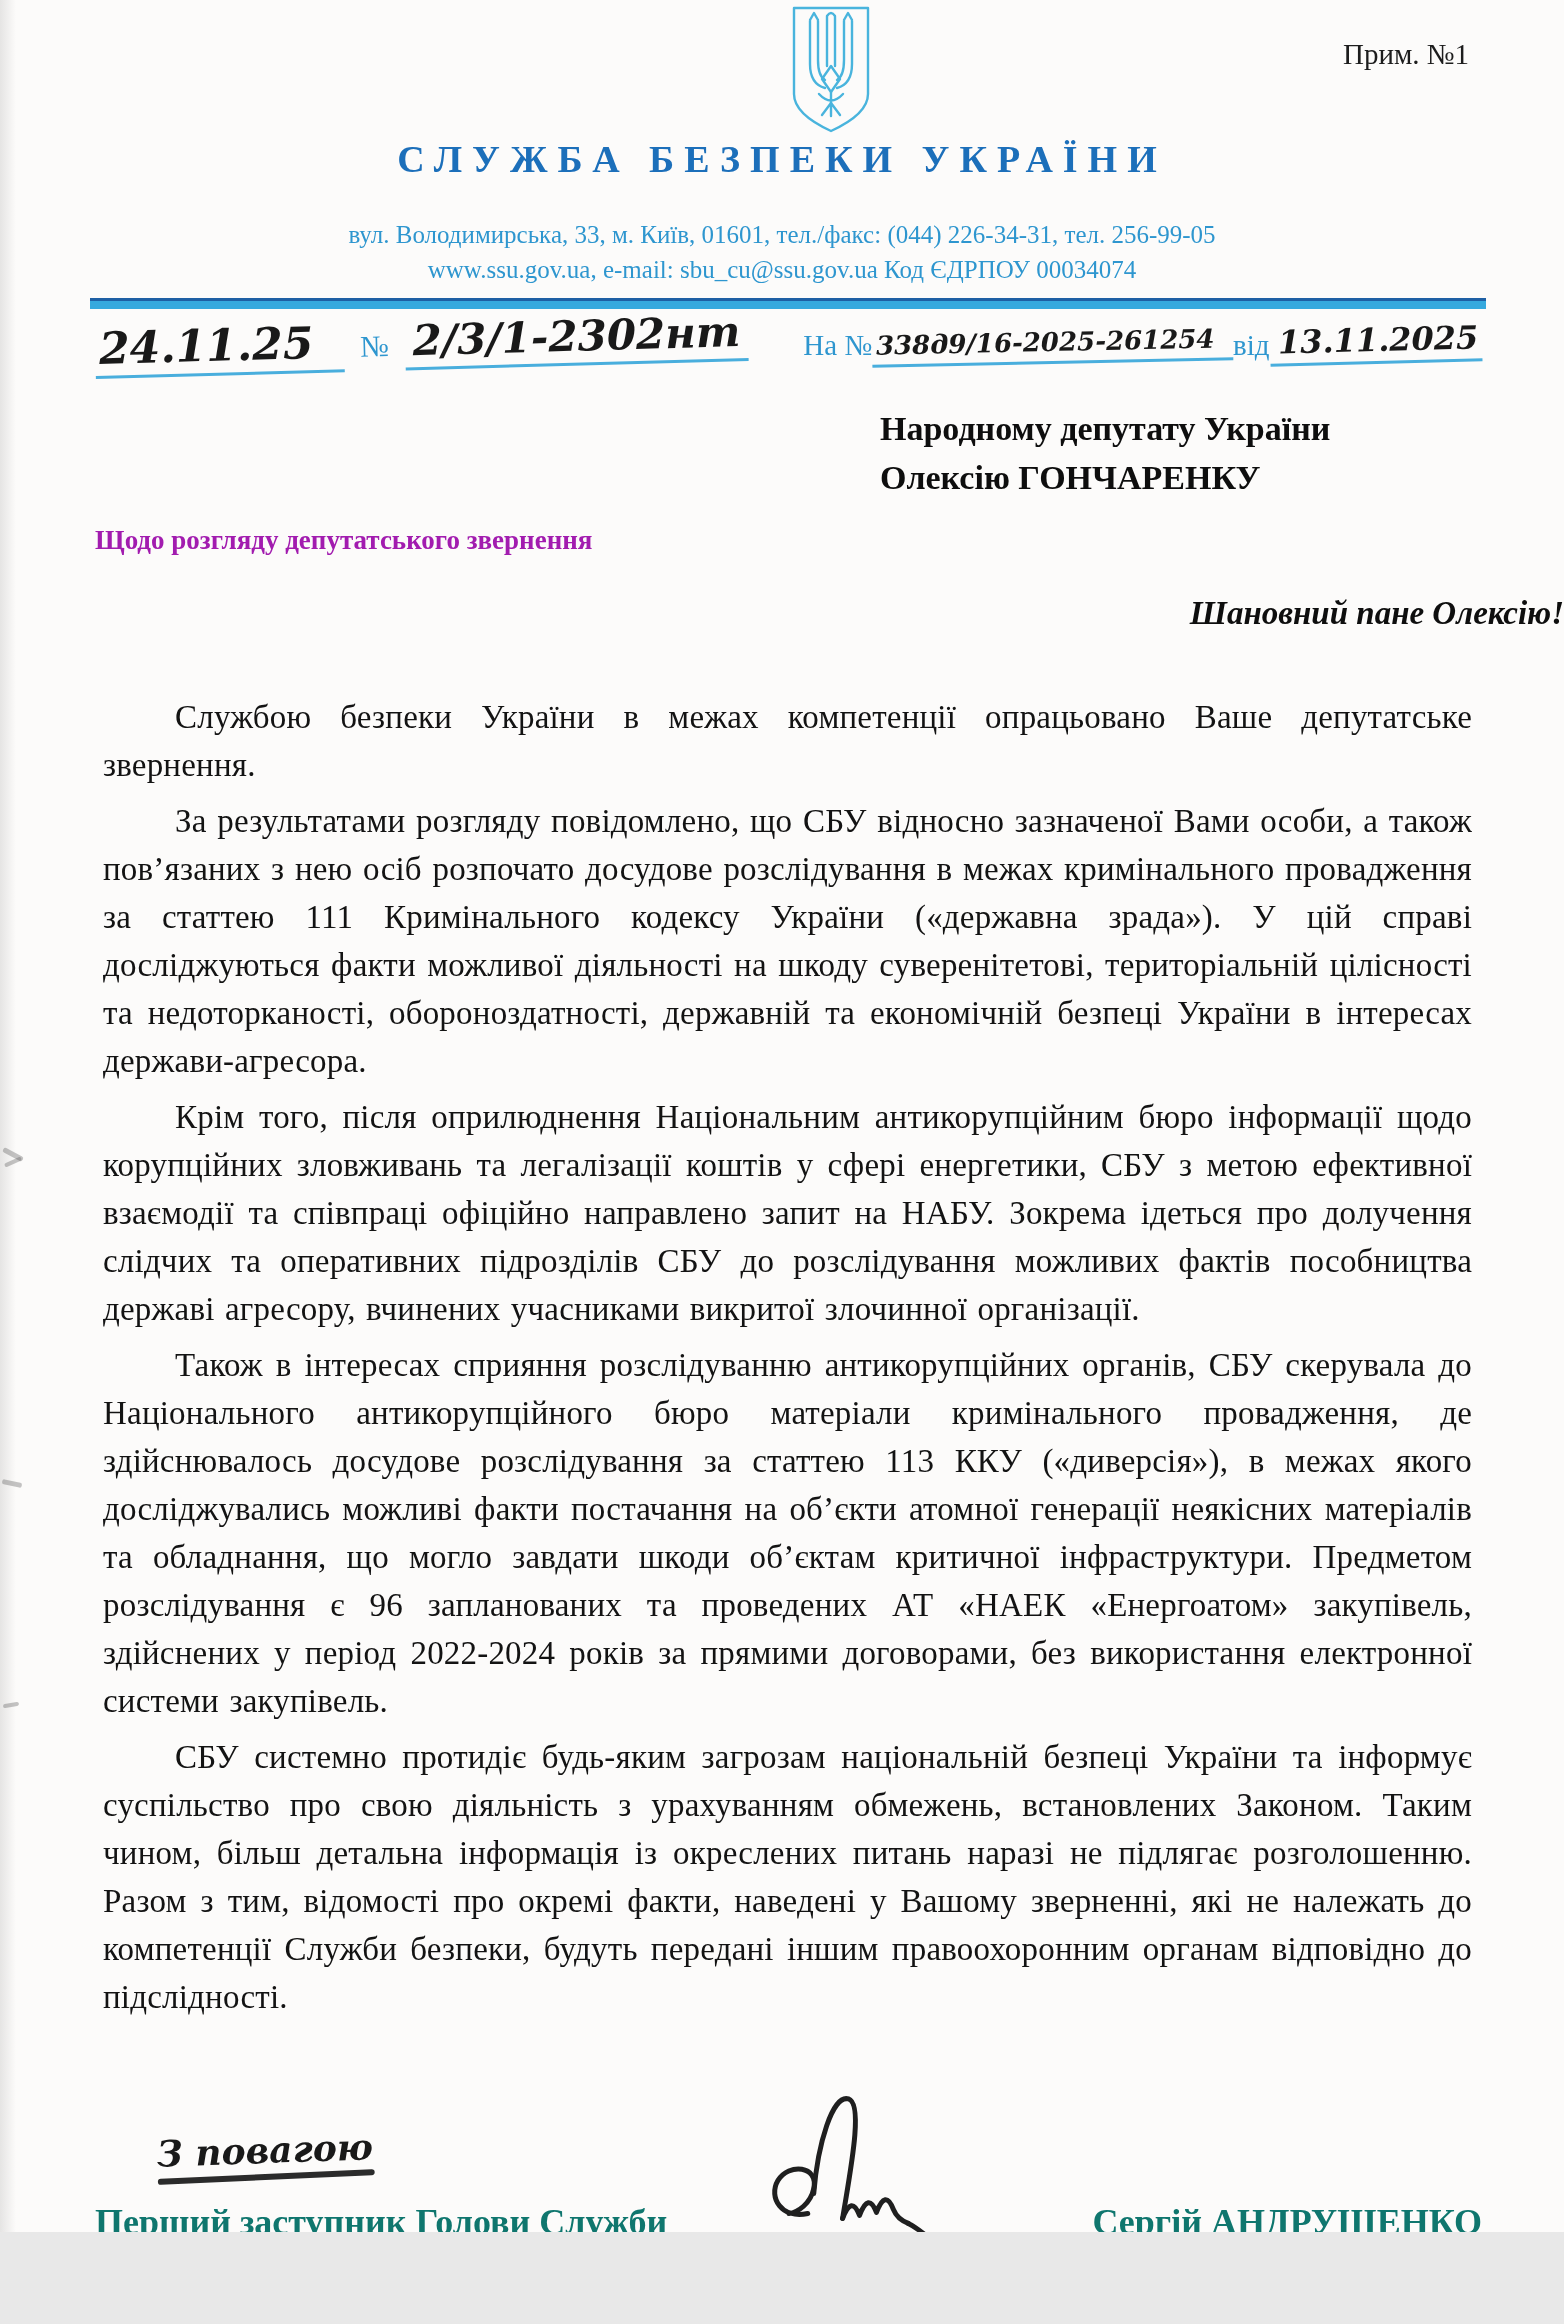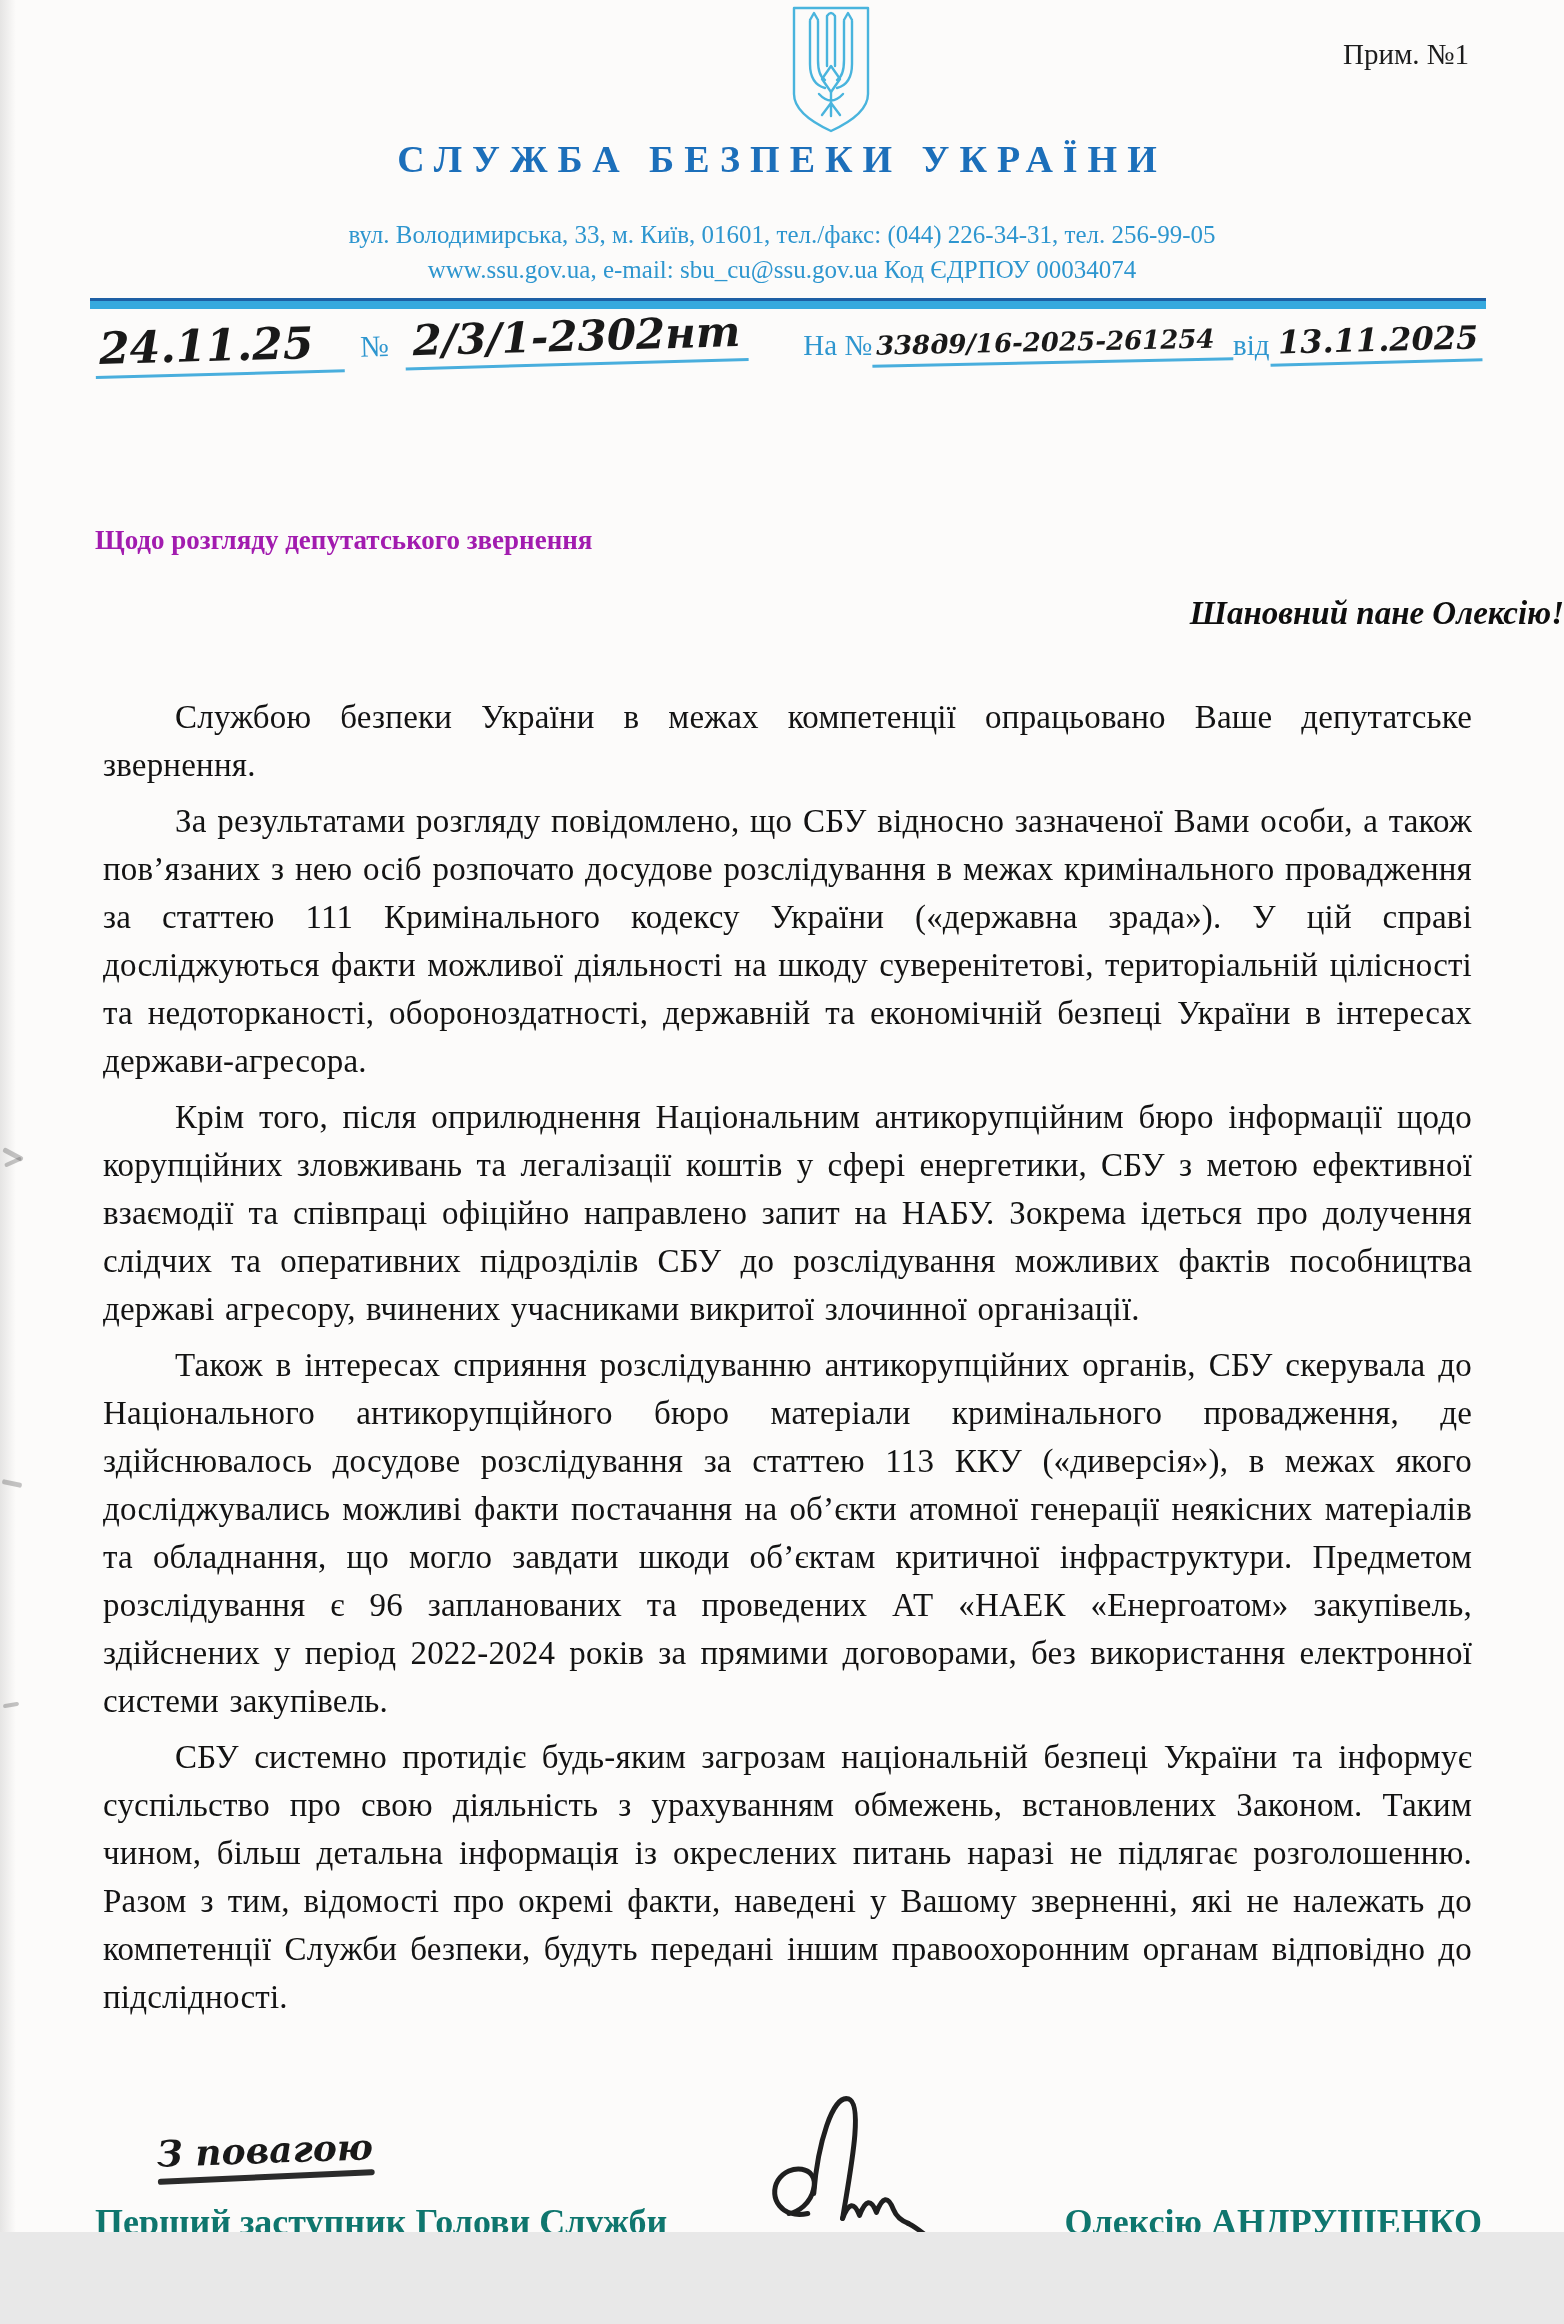--- a/index.html
+++ b/index.html
@@ -138,41 +138,45 @@
       <span class="hand seg num-seg">2/3/1-2302нт</span>
     </div>
     <div class="ref-right">
       <span class="cyan">На №</span>
       <span class="hand seg incoming-num">338д9/16-2025-261254</span>
       <span class="cyan">від</span>
       <span class="hand seg incoming-date">13.11.2025</span>
     </div>
   </div>
 
+  <div class="recipient">
+    <div>Народному депутату України</div>
+    <div>Олексію ГОНЧАРЕНКУ</div>
+  </div>
 
   <div class="subject">Щодо розгляду депутатського звернення</div>
 
   <div class="salutation">Шановний пане Олексію!</div>
 
   <div class="body-text">
       <p class="par">Службою безпеки України в межах компетенції опрацьовано Ваше депутатське звернення.</p>
       <p class="par">За результатами розгляду повідомлено, що СБУ відносно зазначеної Вами особи, а також пов’язаних з нею осіб розпочато досудове розслідування в межах кримінального провадження за статтею 111 Кримінального кодексу України («державна зрада»). У цій справі досліджуються факти можливої діяльності на шкоду суверенітетові, територіальній цілісності та недоторканості, обороноздатності, державній та економічній безпеці України в інтересах держави-агресора.</p>
       <p class="par">Крім того, після оприлюднення Національним антикорупційним бюро інформації щодо корупційних зловживань та легалізації коштів у сфері енергетики, СБУ з метою ефективної взаємодії та співпраці офіційно направлено запит на НАБУ. Зокрема ідеться про долучення слідчих та оперативних підрозділів СБУ до розслідування можливих фактів пособництва державі агресору, вчинених учасниками викритої злочинної організації.</p>
       <p class="par">Також в інтересах сприяння розслідуванню антикорупційних органів, СБУ скерувала до Національного антикорупційного бюро матеріали кримінального провадження, де здійснювалось досудове розслідування за статтею 113 ККУ («диверсія»), в межах якого досліджувались можливі факти постачання на об’єкти атомної генерації неякісних матеріалів та обладнання, що могло завдати шкоди об’єктам критичної інфраструктури. Предметом розслідування є 96 запланованих та проведених АТ «НАЕК «Енергоатом» закупівель, здійснених у період 2022-2024 років за прямими договорами, без використання електронної системи закупівель.</p>
       <p class="par">СБУ системно протидіє будь-яким загрозам національній безпеці України та інформує суспільство про свою діяльність з урахуванням обмежень, встановлених Законом. Таким чином, більш детальна інформація із окреслених питань наразі не підлягає розголошенню. Разом з тим, відомості про окремі факти, наведені у Вашому зверненні, які не належать до компетенції Служби безпеки, будуть передані іншим правоохоронним органам відповідно до підслідності.</p>
     </div>
 
   <div class="valediction-wrap">
     <span class="hand vale">З повагою</span>
     <div class="vale-underline"></div>
   </div>
 
   <div class="sign-row">
     <div class="signer-title">Перший заступник Голови Служби</div>
-    <div class="signer-name">Олексію АНДРУЩЕНКО</div>
+    <div class="signer-name">Сергій АНДРУЩЕНКО</div>
   </div>
 
   <svg class="signature" viewBox="0 0 440 236" fill="none" stroke="#1f1f1f" stroke-width="5" stroke-linecap="round" stroke-linejoin="round">
     <path d="M52 128 C26 134 12 112 22 95 C33 77 63 80 58 103 C55 118 42 127 33 128"></path>
     <path d="M58 108 C62 58 77 8 93 13 C108 18 95 84 87 133"></path>
     <path d="M87 133 q9 -24 17 -3 q9 -24 17 -3 q9 -24 17 -3 q4 10 15 14"></path>
     <path d="M153 138 c17 8 26 24 45 28"></path>
     <path d="M38 178 C98 156 172 158 210 178 C172 192 112 194 76 185"></path>
     <path d="M22 198 C112 172 252 178 340 214 C352 220 362 222 372 217"></path>
   </svg>

